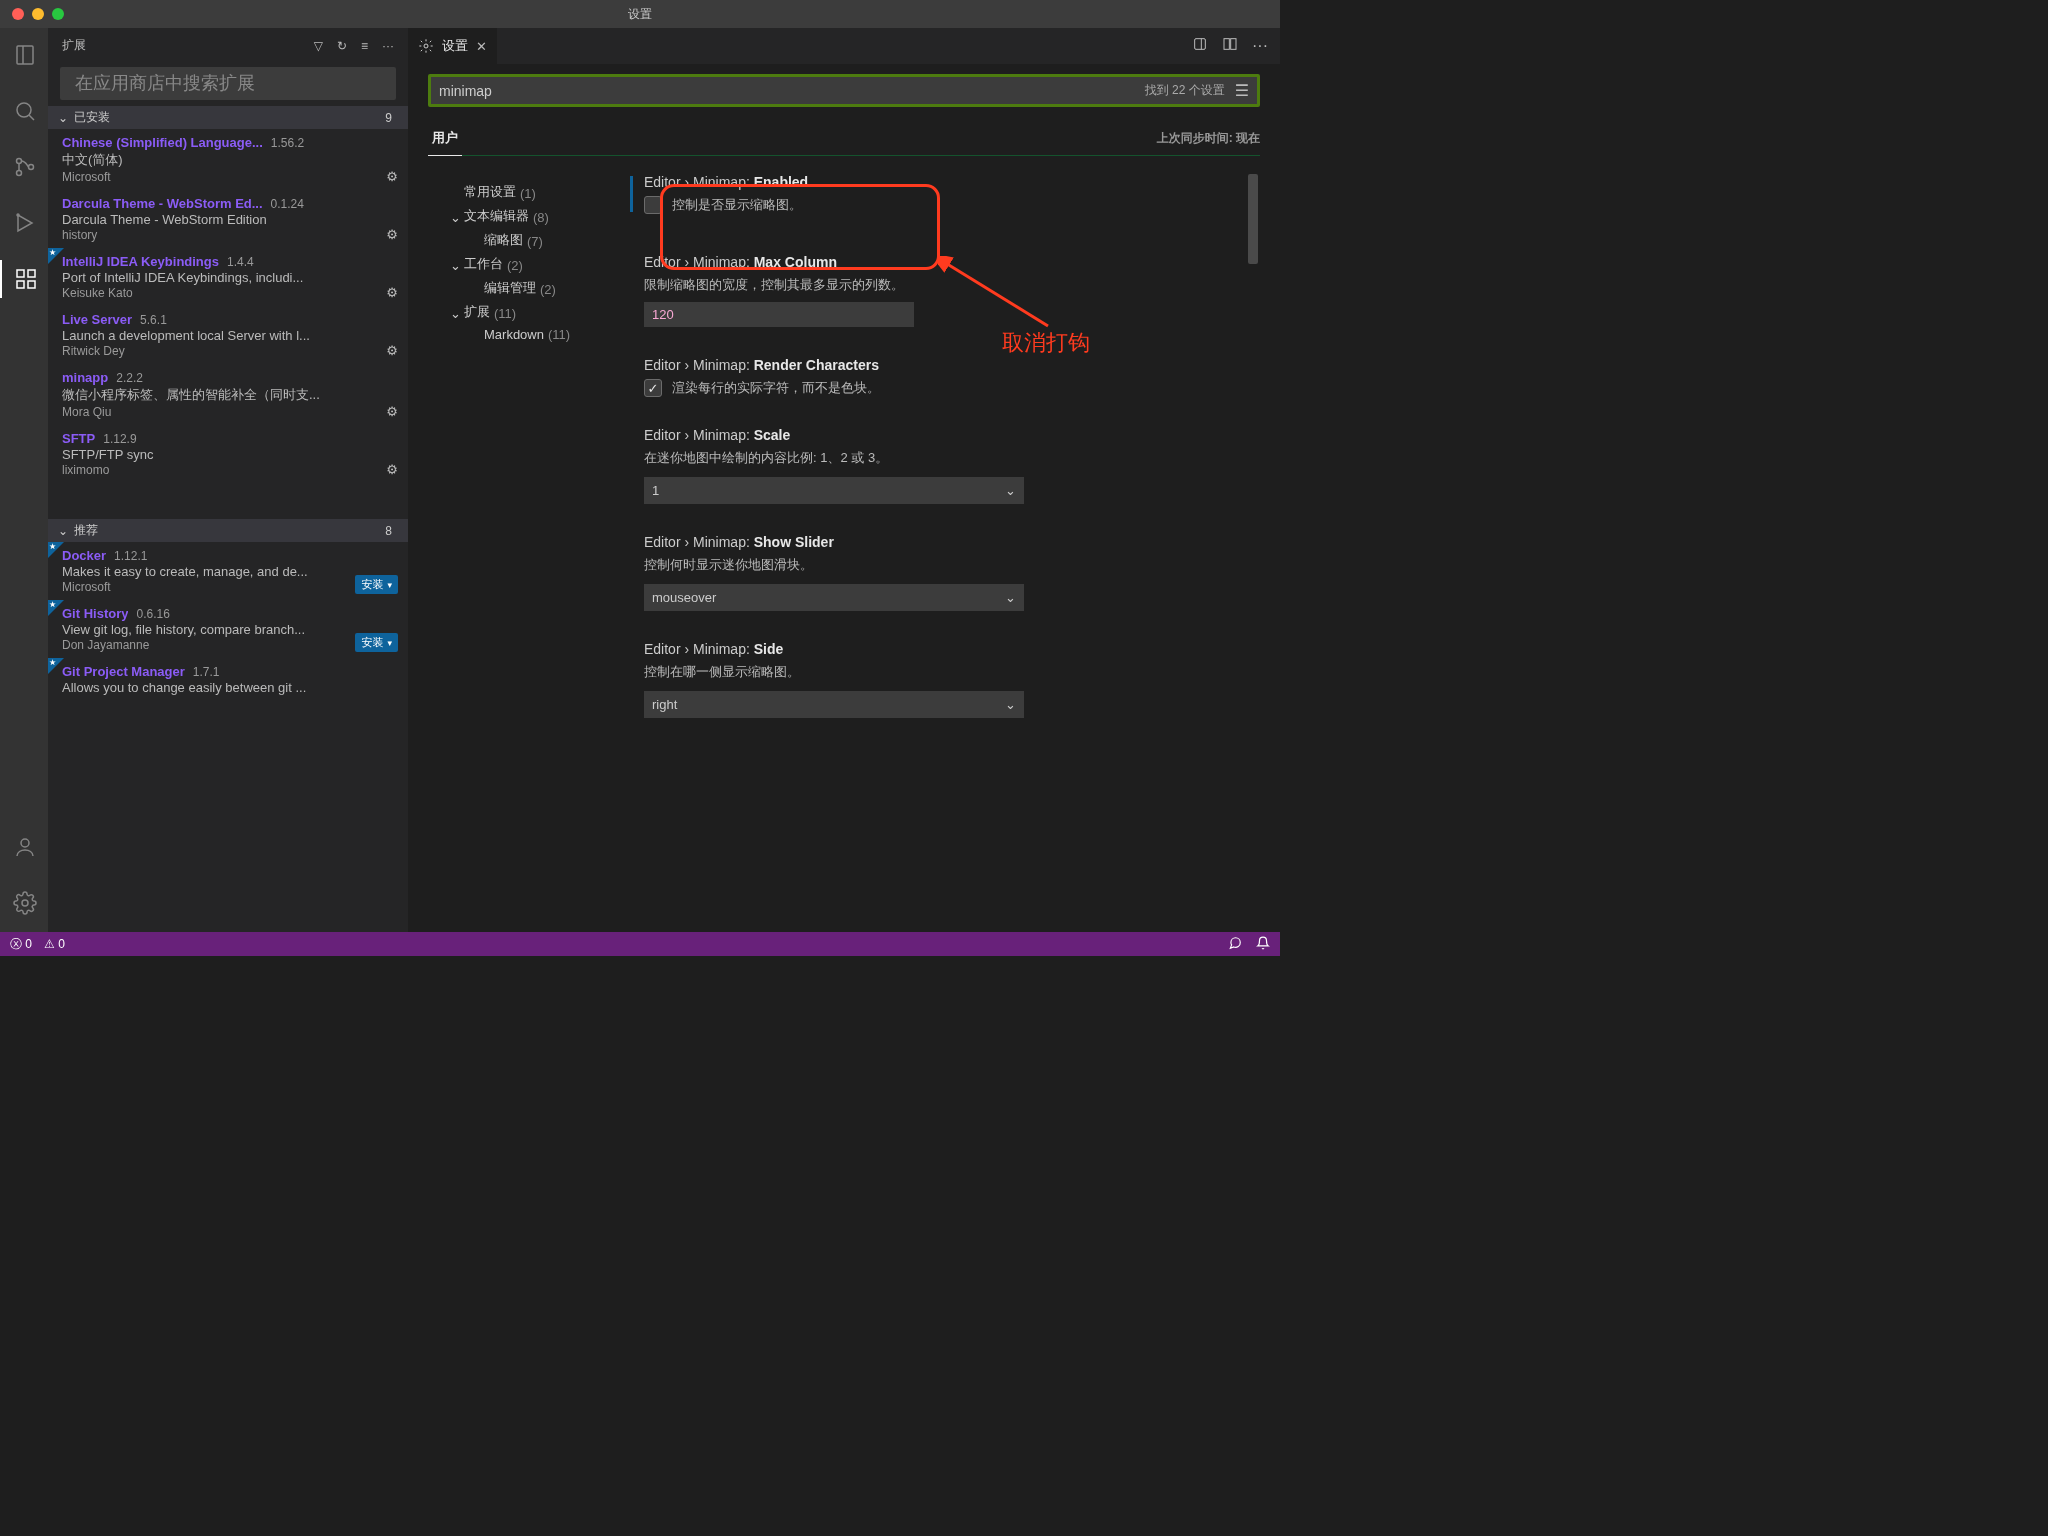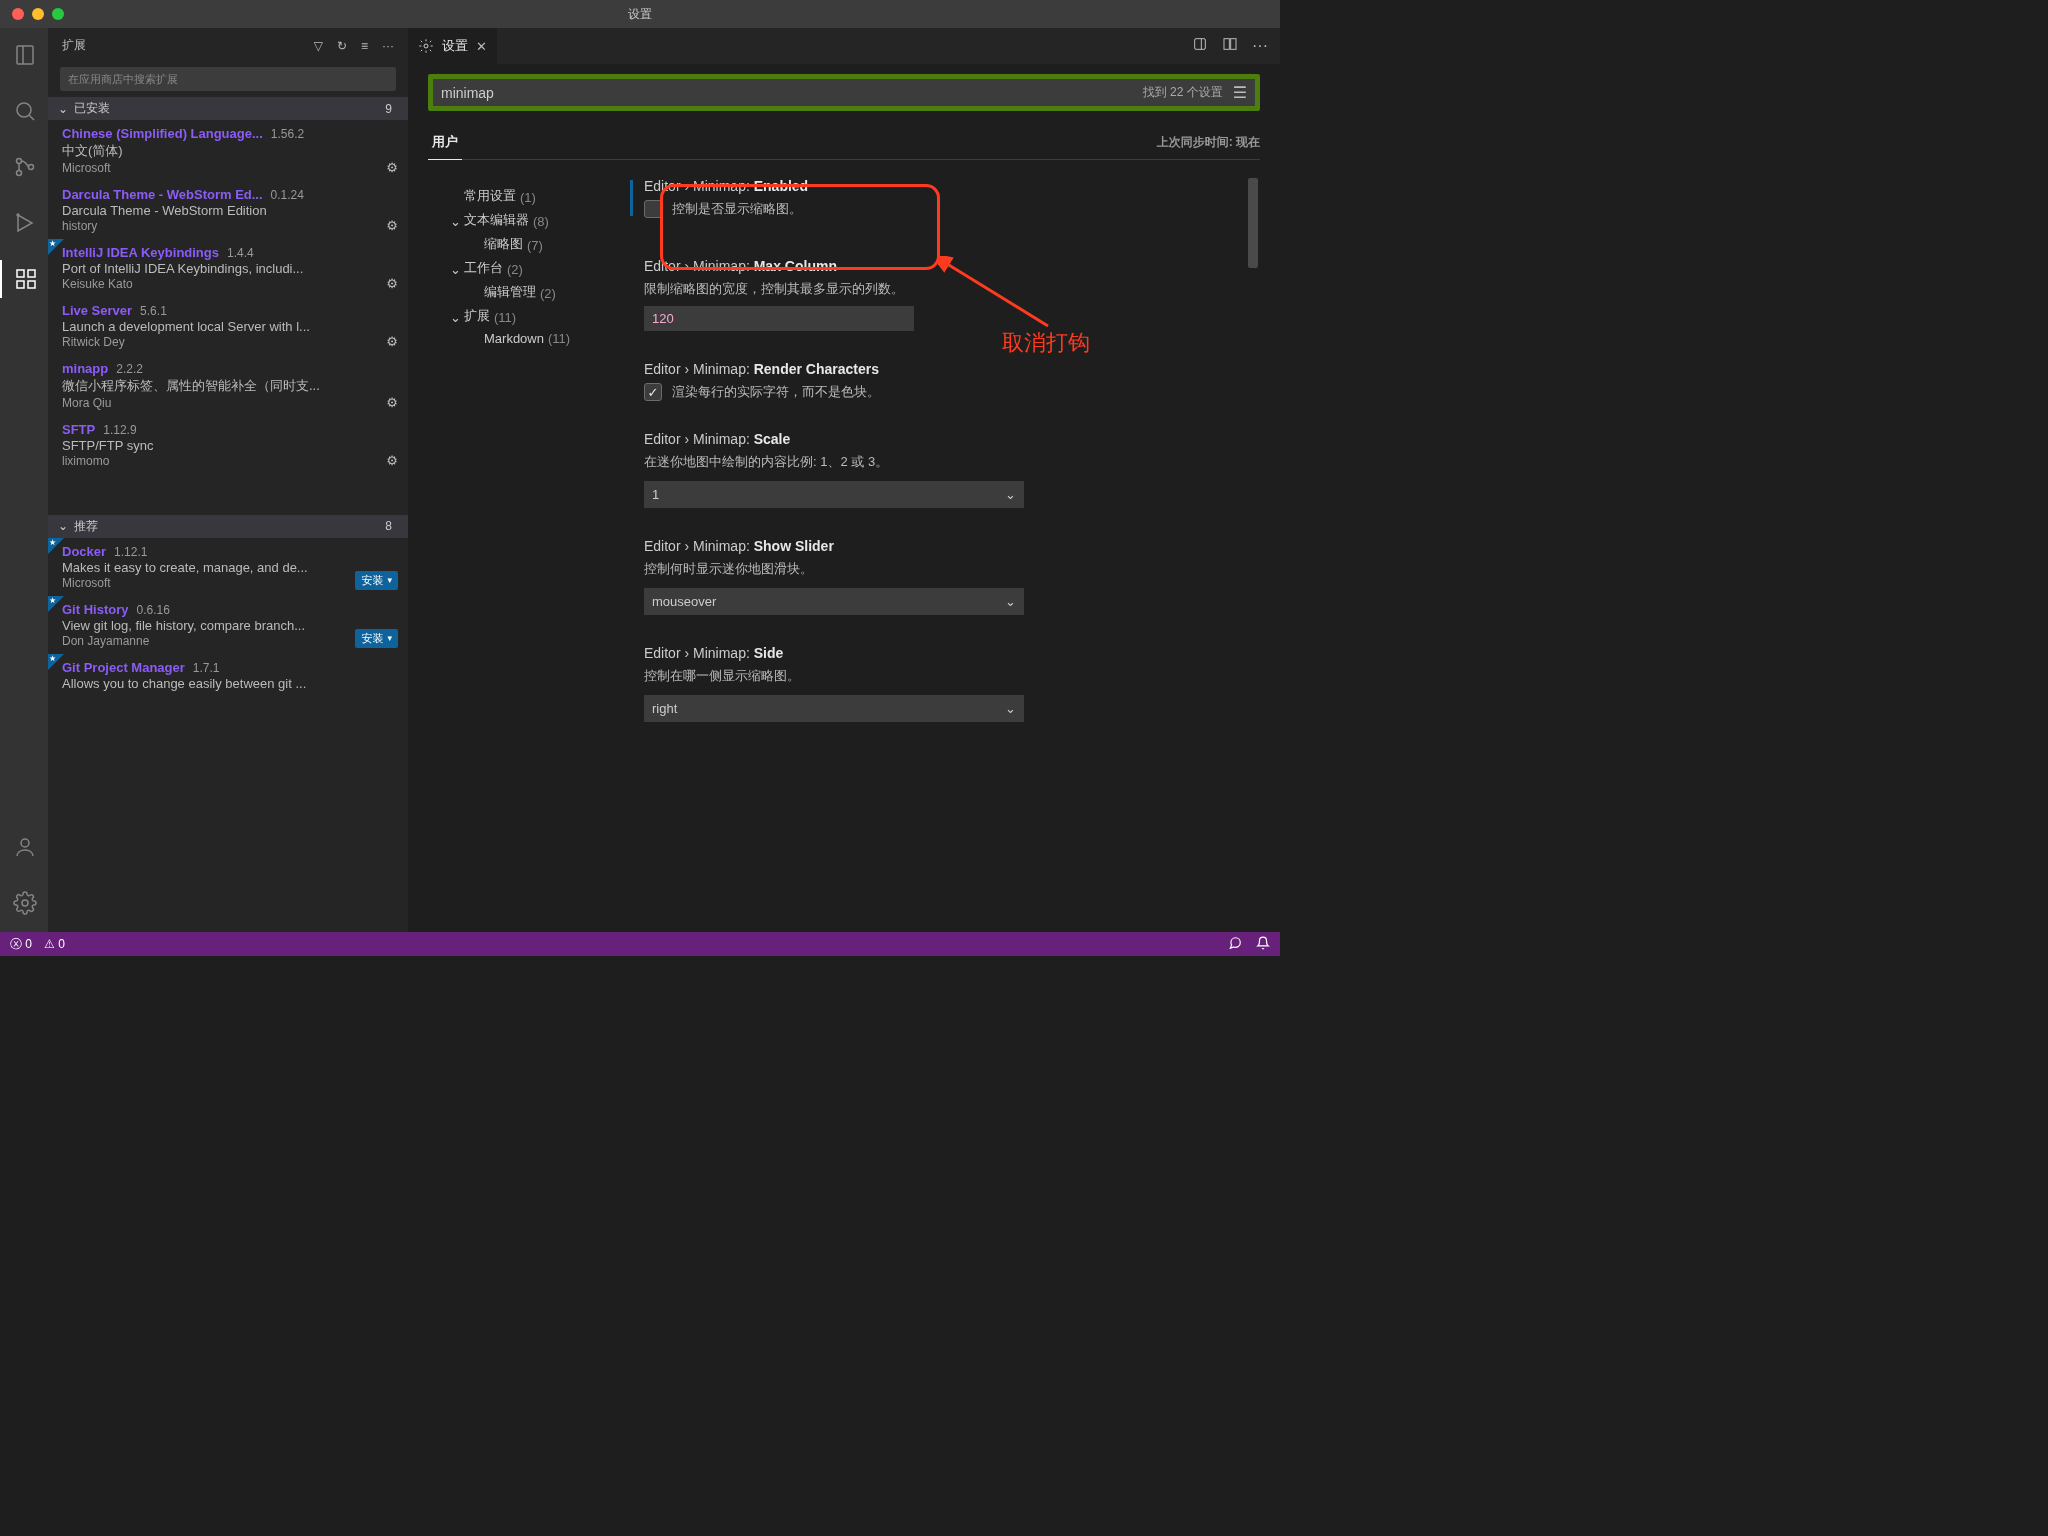--- a/index.html
+++ b/index.html
@@ -19,21 +19,21 @@
 .activitybar .ab-item.active { color:#fff; border-left:2px solid #fff; margin-left:-2px; padding-left:2px;}
 .activitybar .ab-bottom { margin-top:auto; margin-bottom:10px; display:flex; flex-direction:column; gap:18px; align-items:center;}
 .ab-item svg { width:24px; height:24px; }
 
 
 .sidebar { width:360px; background:#252526; display:flex; flex-direction:column; overflow:hidden;}
 .sidebar-header { height:35px; display:flex; align-items:center; padding:0 14px; font-size:12px; color:#bbb; justify-content:space-between;}
 .sidebar-header .actions { display:flex; gap:14px; color:#bbb; }
 .sidebar-header .actions span{cursor:pointer;}
 .search-box { margin:4px 12px 6px; }
-.search-box input { width:100%; background:#3c3c3c; border:none; padding:6px 8px; color:#ccc; font-size:11px; border-radius:2px;}
+.search-box input { width:100%; background:#3c3c3c; border:none; padding:6px 15px; color:#ccc; font-size:18px; border-radius:2px;}
 .search-box input::placeholder{color:#888;}
 .section-hdr { background:#37373d; padding:3px 10px; font-size:12px; display:flex; align-items:center; gap:6px; cursor:pointer;}
 .section-hdr .count { margin-left:auto; padding-right:6px;}
 .ext-list { flex:1; overflow:hidden; }
 .ext { padding:6px 10px 6px 14px; position:relative; font-size:13px; }
 .ext .row1{ display:flex; align-items:baseline; gap:8px;}
 .ext .name { font-weight:600; color:#8b5cf6; white-space:nowrap; overflow:hidden; text-overflow:ellipsis;}
 .ext .ver { color:#999; font-size:12px;}
 .ext .desc { color:#bbb; font-size:13px; white-space:nowrap; overflow:hidden; text-overflow:ellipsis; margin-top:1px;}
 .ext .pub { color:#9a9a9a; font-size:12px; margin-top:1px;}
@@ -44,21 +44,21 @@
 
 
 .editor { flex:1; background:#1e1e1e; display:flex; flex-direction:column; position:relative;}
 .tabbar { height:36px; background:#252526; display:flex; align-items:stretch;}
 .tab { background:#1e1e1e; display:flex; align-items:center; padding:0 10px; gap:8px; font-size:13px; color:#e8e8e8; border-right:1px solid #252526;}
 .tab .close{color:#bbb; cursor:pointer;}
 .tabbar .spacer{flex:1;}
 .tabbar .tb-actions{display:flex; align-items:center; gap:14px; padding-right:12px; color:#bbb;}
 
 .settings-body { flex:1; display:flex; flex-direction:column; padding:10px 20px 0 20px; overflow:hidden;}
-.search-settings { display:flex; align-items:center; background:#3c3c3c; border:5px solid #4d7c0f; border-radius:2px; padding:4px 8px;}
+.search-settings { display:flex; align-items:center; background:#3c3c3c; border:3px solid #4d7c0f; border-radius:2px; padding:4px 8px;}
 .search-settings input{ flex:1; background:transparent; border:none; color:#ccc; font-size:14px; outline:none;}
 .search-settings .found { font-size:12px; color:#aaa; margin-right:10px;}
 .search-settings .filter-ic{color:#bbb;}
 
 .scope-row { display:flex; align-items:center; border-bottom:1px solid #14532d; margin-top:14px;font-weight:bold;}
 .scope-tab { padding:8px 4px; font-size:13px; color:#e8e8e8; border-bottom:1px solid #e8e8e8; margin-bottom:-1px;}
 .scope-row .sync { margin-left:auto; font-size:12px; color:#999;}
 
 .settings-split { flex:1; display:flex; overflow:hidden; margin-top:18px;}
 .toc { width:200px; font-size:13px; color:#ccc; padding-top:6px;}

